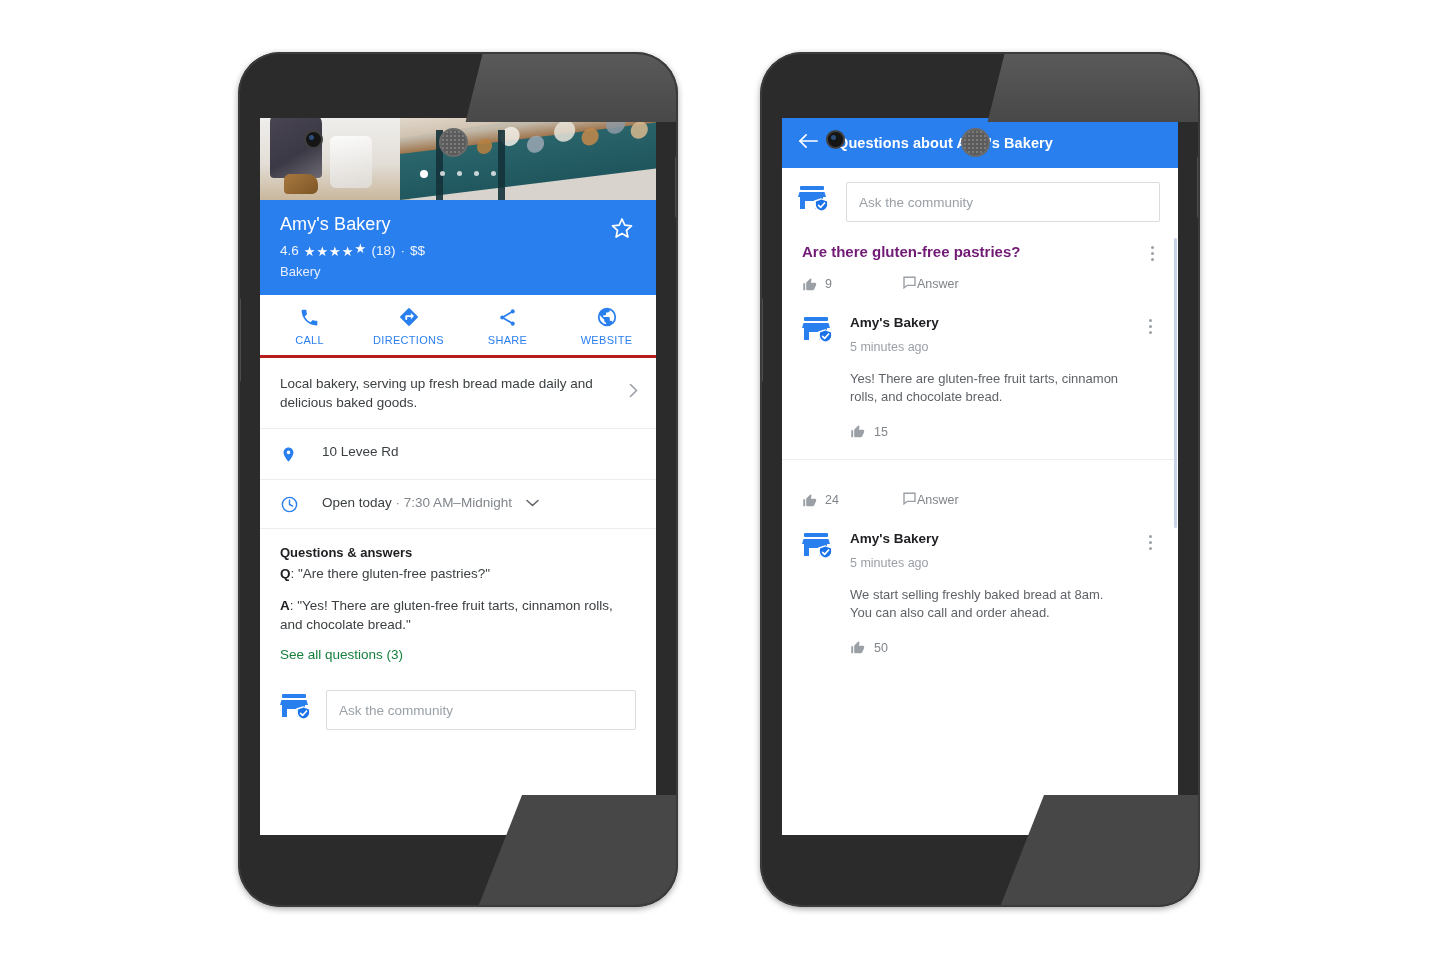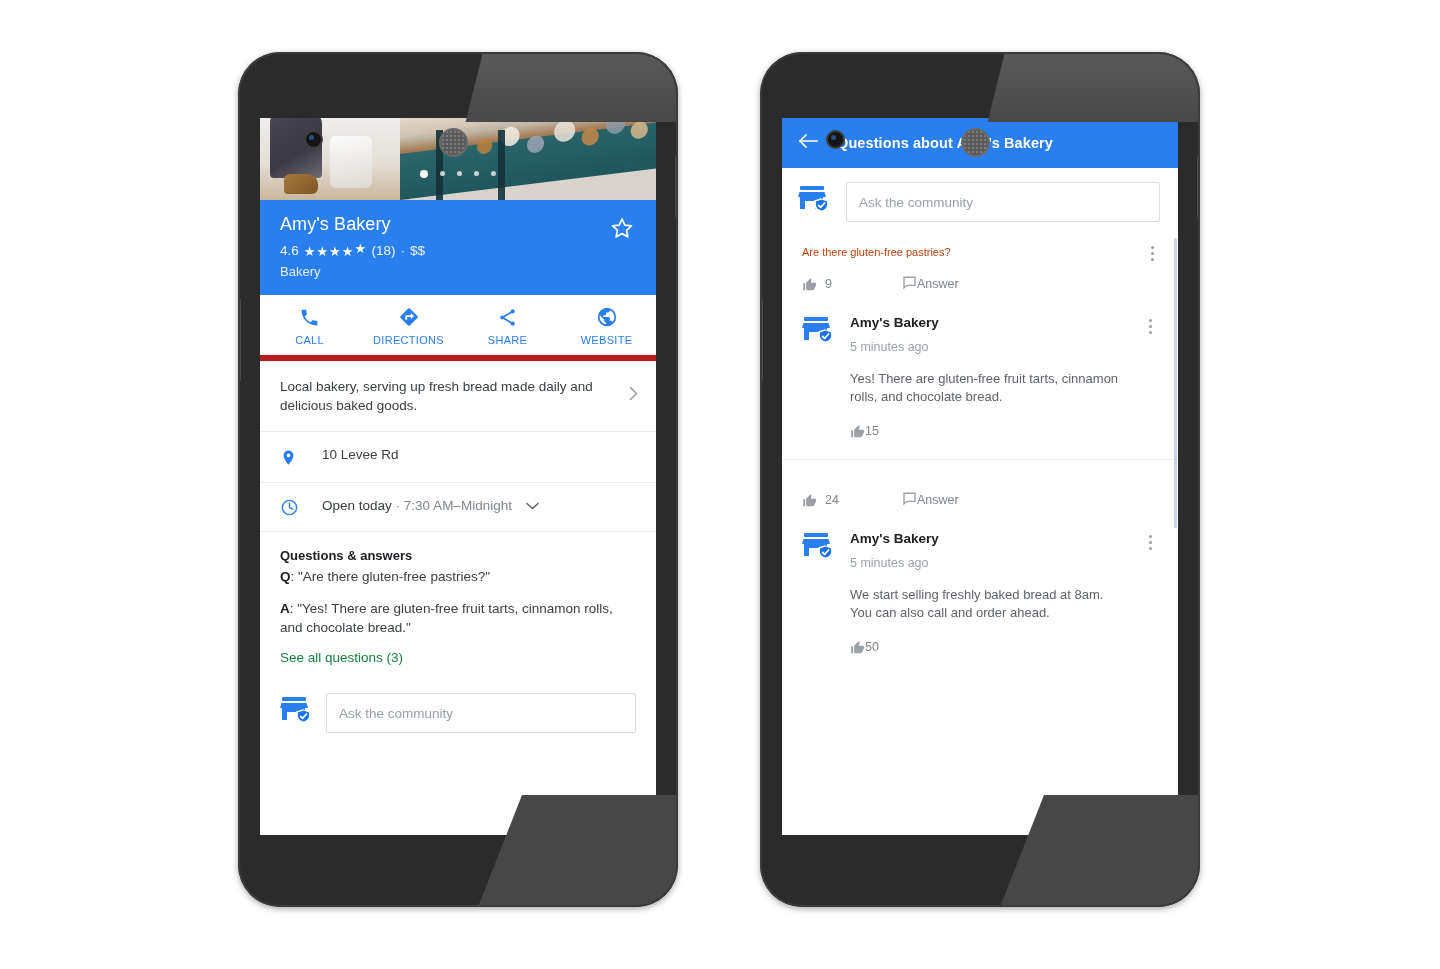--- a/index.html
+++ b/index.html
@@ -258,21 +258,21 @@
   .star-btn {
     position: absolute;
     right: 22px;
     top: 16px;
     width: 24px; height: 24px;
     cursor: pointer;
   }
 
   .actions {
     display: flex;
-    border-bottom: 6px solid #b91c1c;
+    border-bottom: 3px solid #b91c1c;
     background: #fff;
     padding: 10px 0 9px;
     align-items: flex-end;
   }
   .action {
     flex: 1;
     text-align: center;
     cursor: pointer;
   }
   .action .ic { height: 24px; display: flex; align-items: center; justify-content: center; }
@@ -380,23 +380,23 @@
     padding: 14px 18px 14px 16px;
   }
   .q-block { padding: 6px 18px 20px 20px; }
   .q-head {
     display: flex;
     align-items: flex-start;
     justify-content: space-between;
     gap: 10px;
   }
   .q-text {
-    font-size: 11px;
-    font-weight: normal;
-    color: #c2410c;
+    font-size: 15px;
+    font-weight: bold;
+    color: #701a75;
     line-height: 20px;
   }
   .kebab {
     width: 16px;
     flex: 0 0 16px;
     display: flex;
     flex-direction: column;
     align-items: center;
     gap: 3px;
     padding-top: 4px;
@@ -423,21 +423,22 @@
   .ans-name { font-size: 13.5px; font-weight: bold; color: #202124; }
   .ans-time { font-size: 12.5px; color: #9aa0a6; margin-top: 10px; }
   .ans-text {
     font-size: 13px;
     line-height: 18px;
     color: #5f6368;
     margin-top: 16px;
   }
   .ans-votes {
     display: flex;
-    gap: 0;
+    align-items: center;
+    gap: 9px;
     margin-top: 18px;
     font-size: 12.5px;
     color: #80868b;
   }
   .q-divider { height: 1px; background: #eceff1; margin: 0; }
 
   .scrollbar {
     position: absolute;
     right: 1px;
     top: 120px;

